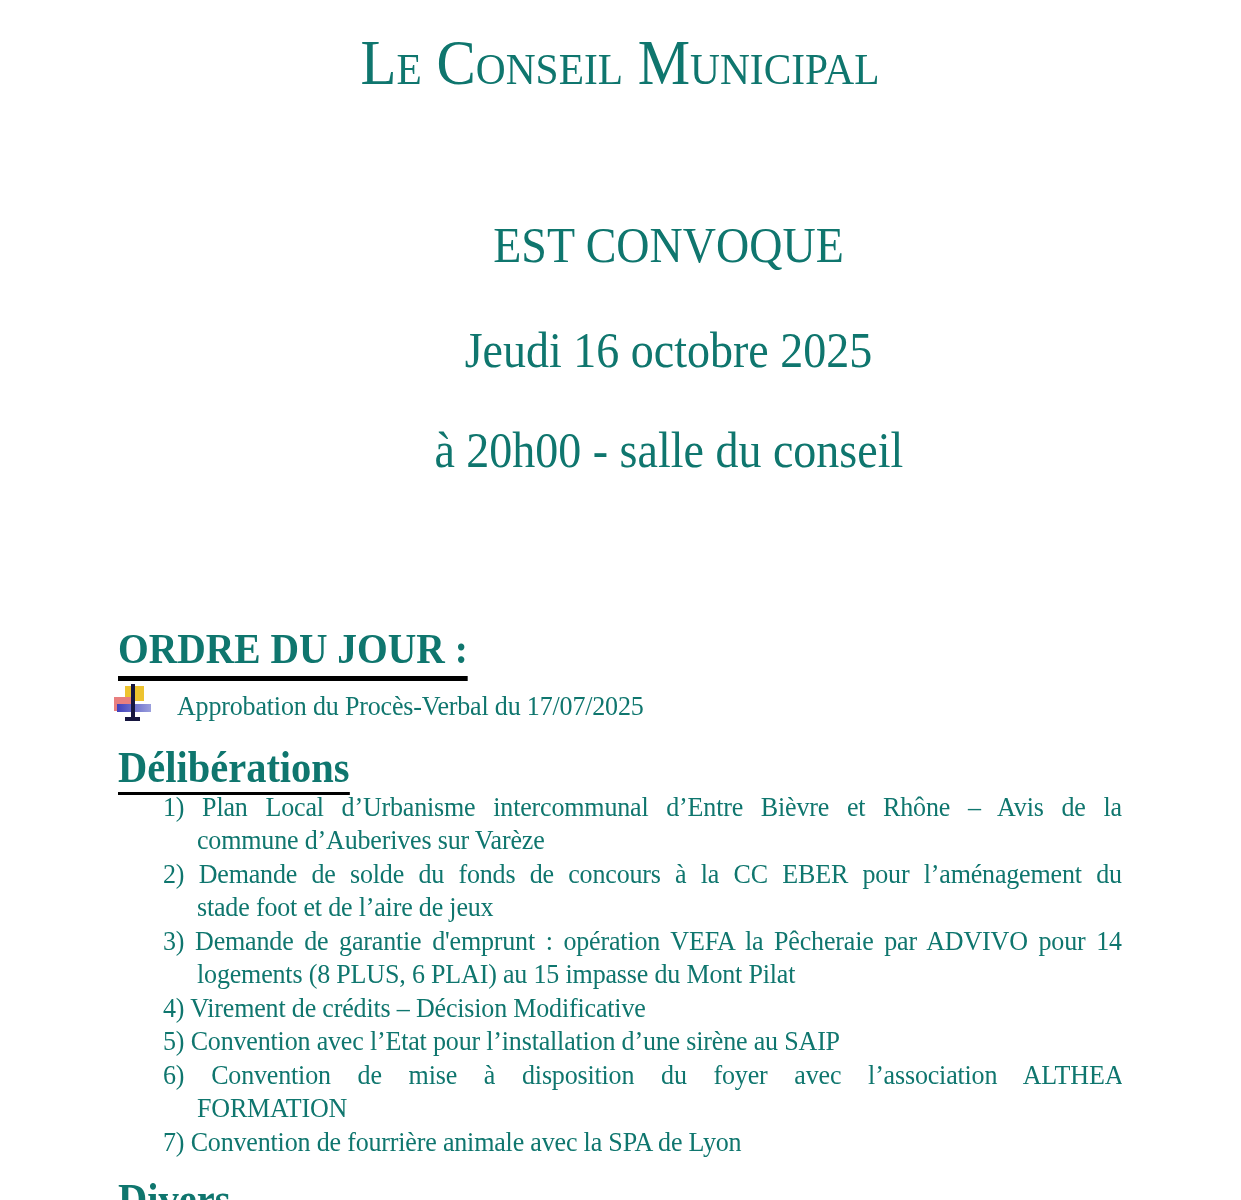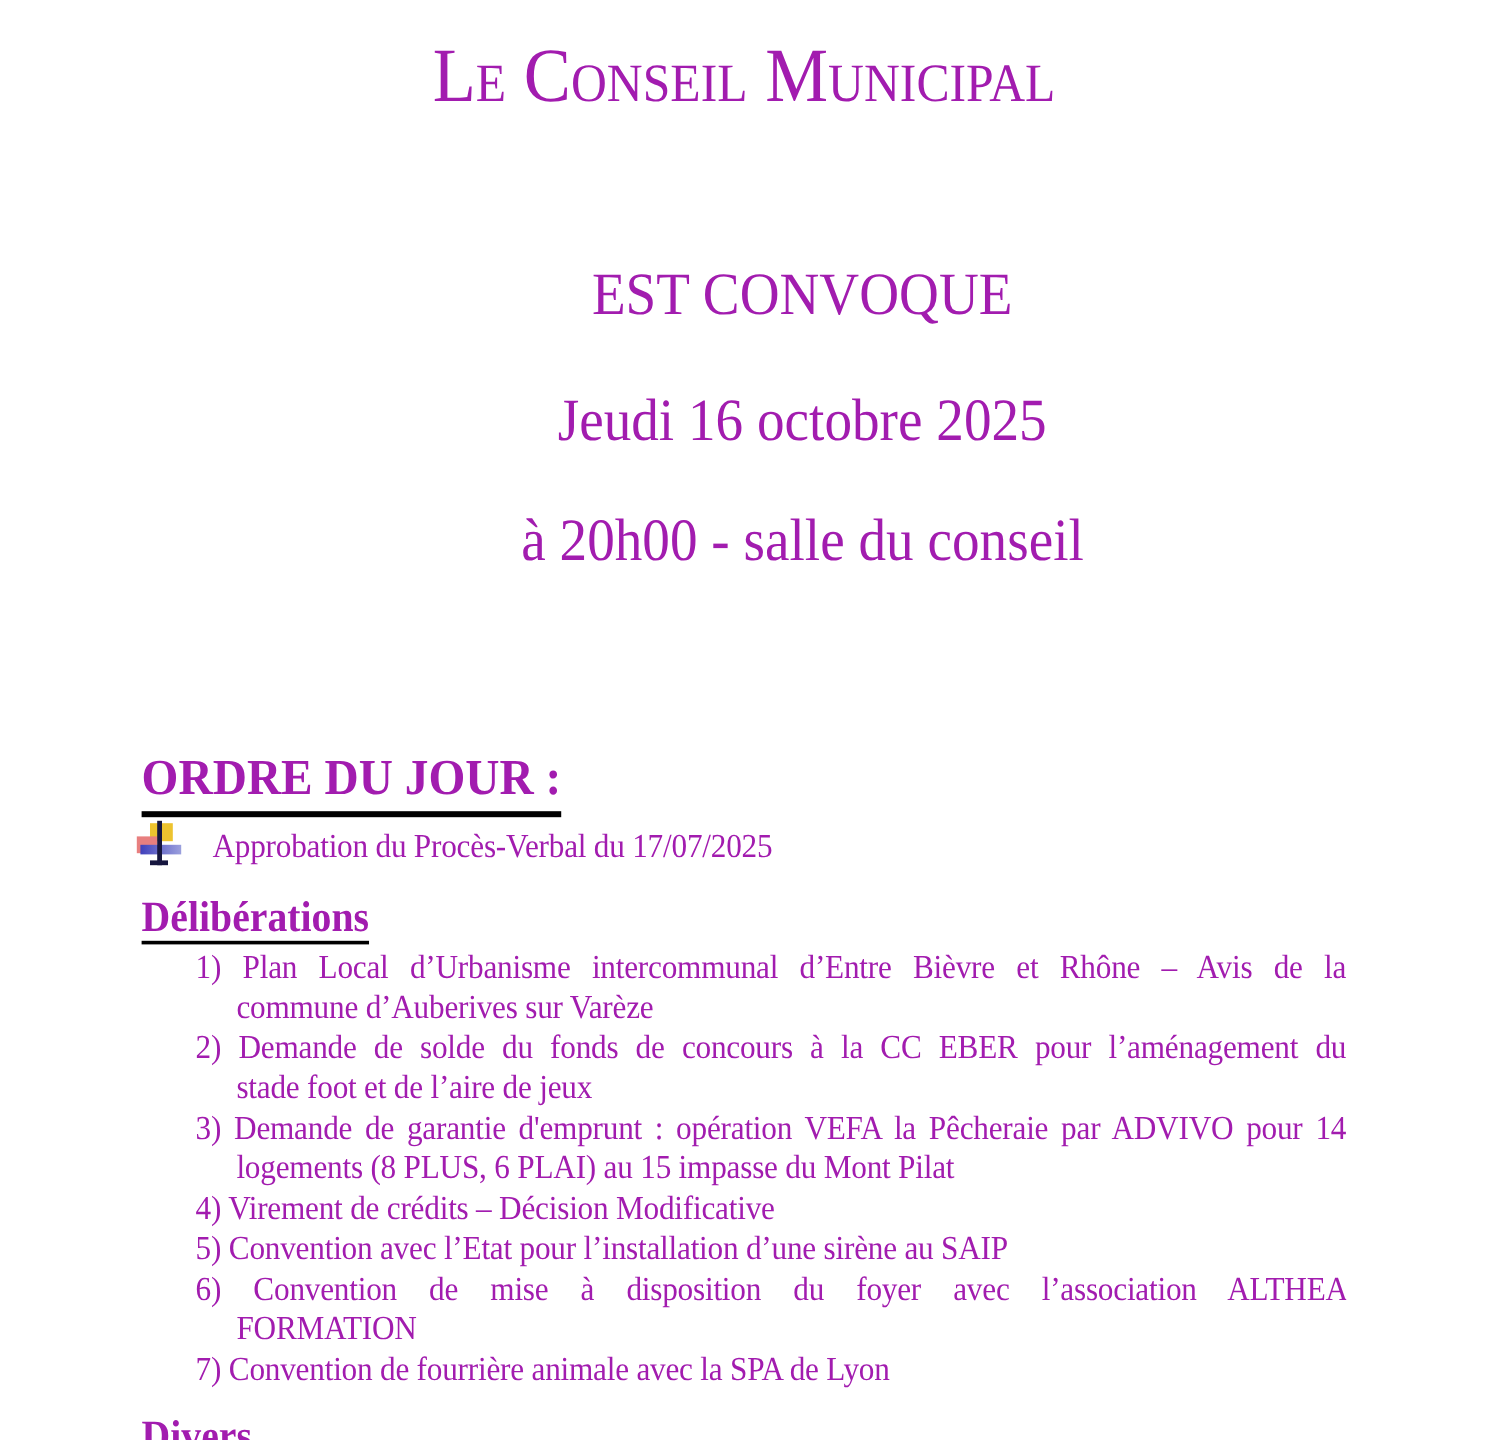--- a/index.html
+++ b/index.html
@@ -7,21 +7,21 @@
     padding: 0;
     background: #ffffff;
   }
   #page {
     position: relative;
     width: 1241px;
     height: 1200px;
     background: #ffffff;
     overflow: hidden;
     font-family: "Liberation Serif", "DejaVu Serif", serif;
-    color: #a21caf;
+    color: #0f766e;
   }
   .abs { position: absolute; }
 
   
   .center-line {
     left: 0;
     width: 1241px;
     text-align: center;
     white-space: nowrap;
     line-height: 1;
@@ -49,21 +49,21 @@
   }
   .h-ordre > span {
     display: inline-block;
     transform: scaleX(0.94);
     transform-origin: left bottom;
     border-bottom: 5px solid #000;
     padding-bottom: 6px;
   }
   .h-sub {
     left: 118px;
-    font-size: 36px;
+    font-size: 44px;
     font-weight: bold;
     line-height: 1;
     white-space: nowrap;
   }
   .h-sub > span {
     display: inline-block;
     transform: scaleX(0.92);
     transform-origin: left bottom;
     border-bottom: 3px solid #000;
     padding-bottom: 2px;

